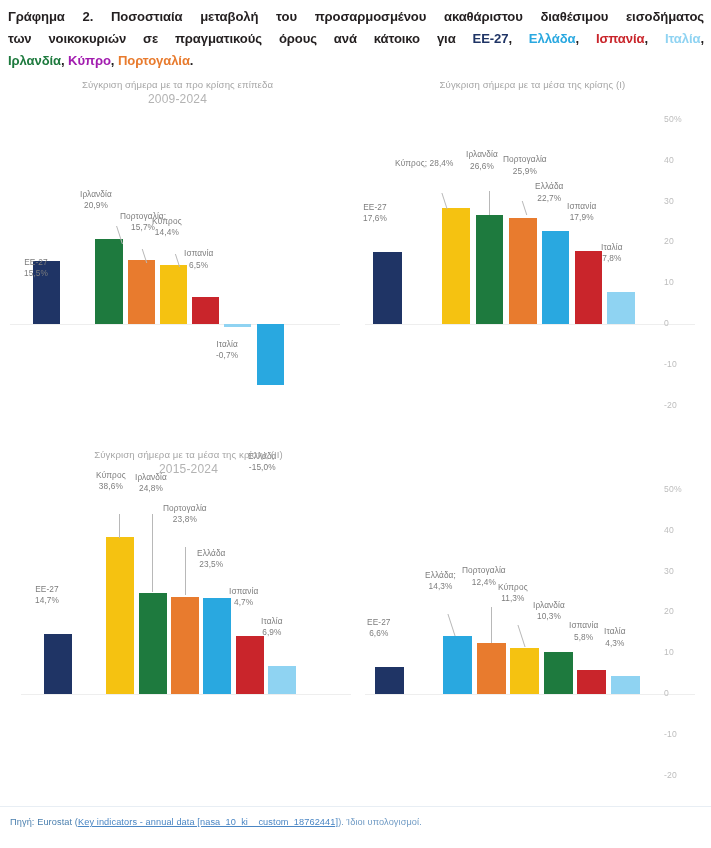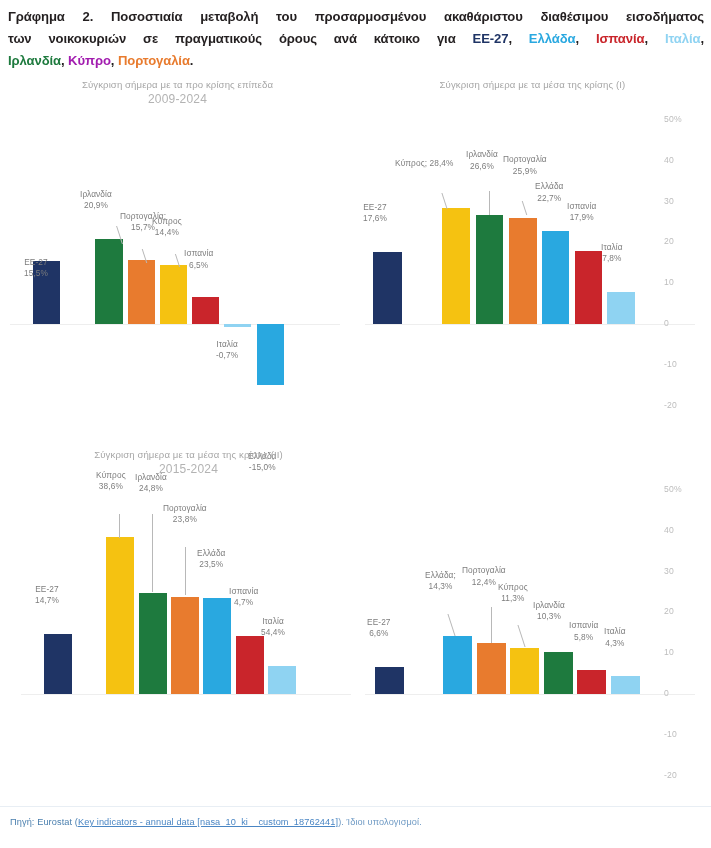--- a/index.html
+++ b/index.html
@@ -295,21 +295,21 @@
         <div>23,5%</div>
       </div>
       <div class="bar" title="Ισπανία 14,2%" style="left: 225px; width: 28px; height: 57.936px; background: rgb(201, 37, 43);"></div>
       <div class="blabel" style="left: 218px; top: 138.064px;">
         <div>Ισπανία</div>
         <div>4,7%</div>
       </div>
       <div class="bar" title="Ιταλία 6,9%" style="left: 257px; width: 28px; height: 28.152px; background: rgb(143, 211, 242);"></div>
       <div class="blabel" style="left: 250px; top: 167.848px;">
         <div>Ιταλία</div>
-        <div>54,4%</div>
+        <div>6,9%</div>
       </div>
     </div>
   </div>
 <div class="panel" id="panel-br">
     <div class="plot">
       <div class="zero-line"></div>
       <div class="bar" title="ΕΕ-27 6,6%" style="left: 20px; width: 29px; height: 26.928px; background: rgb(31, 52, 101);"></div>
       <div class="blabel" style="left: 12px; top: 169.072px;">
         <div>ΕΕ-27</div>
         <div>6,6%</div>

